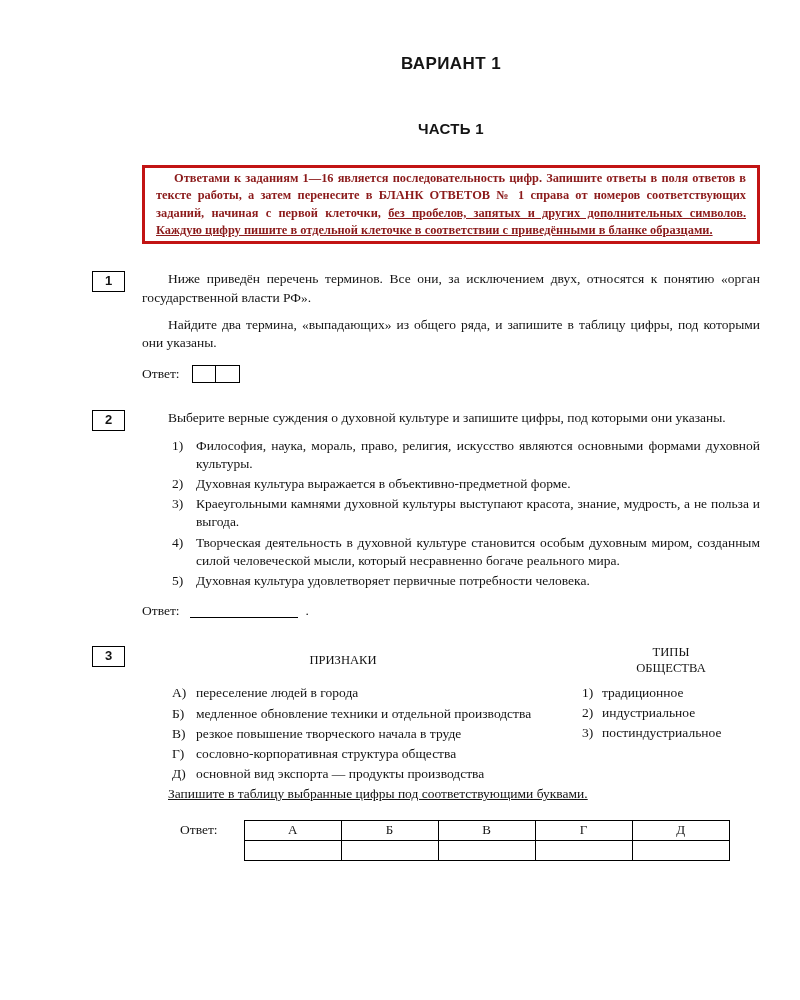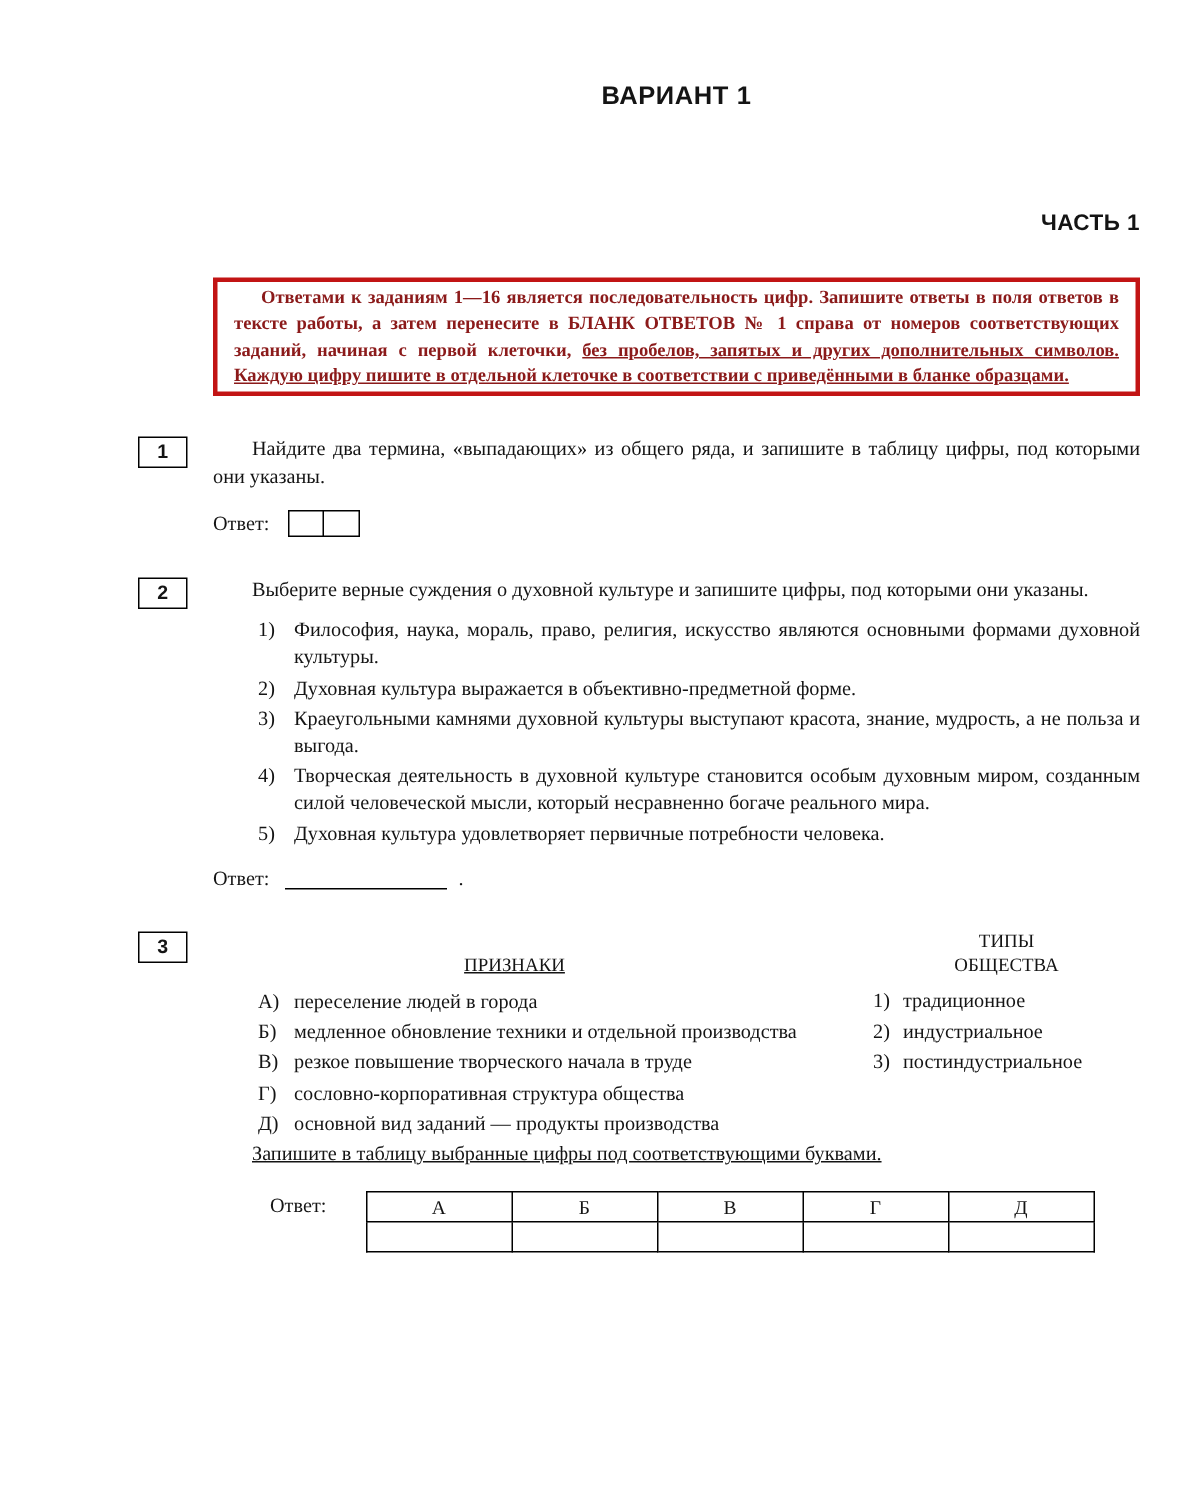--- a/index.html
+++ b/index.html
@@ -12,21 +12,21 @@
     font-family:"Liberation Serif","DejaVu Serif",serif;
     font-size:13.5px; color:#141414;
     overflow:hidden;
   }
   .title {
     margin:0; text-align:center;
     font-family:"Liberation Sans","DejaVu Sans",sans-serif;
     font-weight:700; font-size:17px; letter-spacing:.4px;
   }
   .section-title {
-    margin:66px 0 0; text-align:right;
+    margin:46px 0 0; text-align:center;
     font-family:"Liberation Sans","DejaVu Sans",sans-serif;
     font-weight:700; font-size:15px; letter-spacing:.3px;
   }
   .instruction-box {
     margin-top:28px;
     border:3px solid #c21414;
     padding:2px 11px;
     color:#8b1a1a;
     font-weight:700; font-size:12.4px; line-height:1.4;
     text-align:justify; text-indent:18px;
@@ -51,21 +51,21 @@
   .answer-line { display:flex; align-items:center; margin-top:13px; }
   .cellpair { display:inline-flex; margin-left:12px; }
   .cell { width:24px; height:18px; border:1px solid #000; box-sizing:border-box; }
   .cell + .cell { border-left:none; }
   .blank { display:inline-block; width:108px; height:13px; border-bottom:1.3px solid #000; margin:0 8px 0 10px; }
 
   .match { display:flex; justify-content:space-between; margin-top:12px; }
   .match-left { width:402px; }
   .match-right { width:178px; }
   .col-header { text-align:center; font-size:12.6px; line-height:1.25; }
-  .left-header-wrap { height:32px; display:flex; align-items:flex-end; justify-content:center;text-decoration:underline; }
+  .left-header-wrap { height:32px; display:flex; align-items:center; justify-content:center; }
   .match-list { margin-top:7px; }
   .match-right .li { margin-left:0; }
   .match-right .li .marker { flex:0 0 20px; }
 
   .q3-answer { display:flex; align-items:flex-start; margin-top:16px; }
   .q3-answer .ans-label { margin-left:38px; padding-top:2px; }
   .ans-table { border-collapse:collapse; margin-left:26px; }
   .ans-table td {
     border:1px solid #000; width:96px; height:19px;
     text-align:center; vertical-align:middle;
@@ -79,20 +79,21 @@
 
   <h1 class="title">ВАРИАНТ 1</h1>
   <h2 class="section-title">ЧАСТЬ 1</h2>
 
   <div class="instruction-box">
     <span>Ответами к заданиям 1—16 является последовательность цифр. Запишите ответы в поля ответов в тексте работы, а затем перенесите в БЛАНК ОТВЕТОВ № 1 справа от номеров соответствующих заданий, начиная с первой клеточки, </span><span class="u">без пробелов, запятых и других дополнительных символов. Каждую цифру пишите в отдельной клеточке в соответствии с приведёнными в бланке образцами.</span>
   </div>
 
   <section class="question">
     <div class="qnum">1</div>
+    <p class="para">Ниже приведён перечень терминов. Все они, за исключением двух, относятся к понятию «орган государственной власти РФ».</p>
     <p class="para">Найдите два термина, «выпадающих» из общего ряда, и запишите в таблицу цифры, под которыми они указаны.</p>
     <div class="answer-line">
       <span>Ответ:</span>
       <span class="cellpair">
         <span class="cell"></span>
         <span class="cell"></span>
       </span>
     </div>
   </section>
 
@@ -148,21 +149,21 @@
           <div class="li">
             <span class="marker">В)</span>
             <span class="litext">резкое повышение творческого начала в труде</span>
           </div>
           <div class="li">
             <span class="marker">Г)</span>
             <span class="litext">сословно-корпоративная структура общества</span>
           </div>
           <div class="li">
             <span class="marker">Д)</span>
-            <span class="litext">основной вид заданий — продукты производства</span>
+            <span class="litext">основной вид экспорта — продукты производства</span>
           </div>
         </div>
       </div>
 
       <div class="match-right">
         <div class="col-header right-header">
           <div>ТИПЫ</div>
           <div>ОБЩЕСТВА</div>
         </div>
         <div class="match-list">

